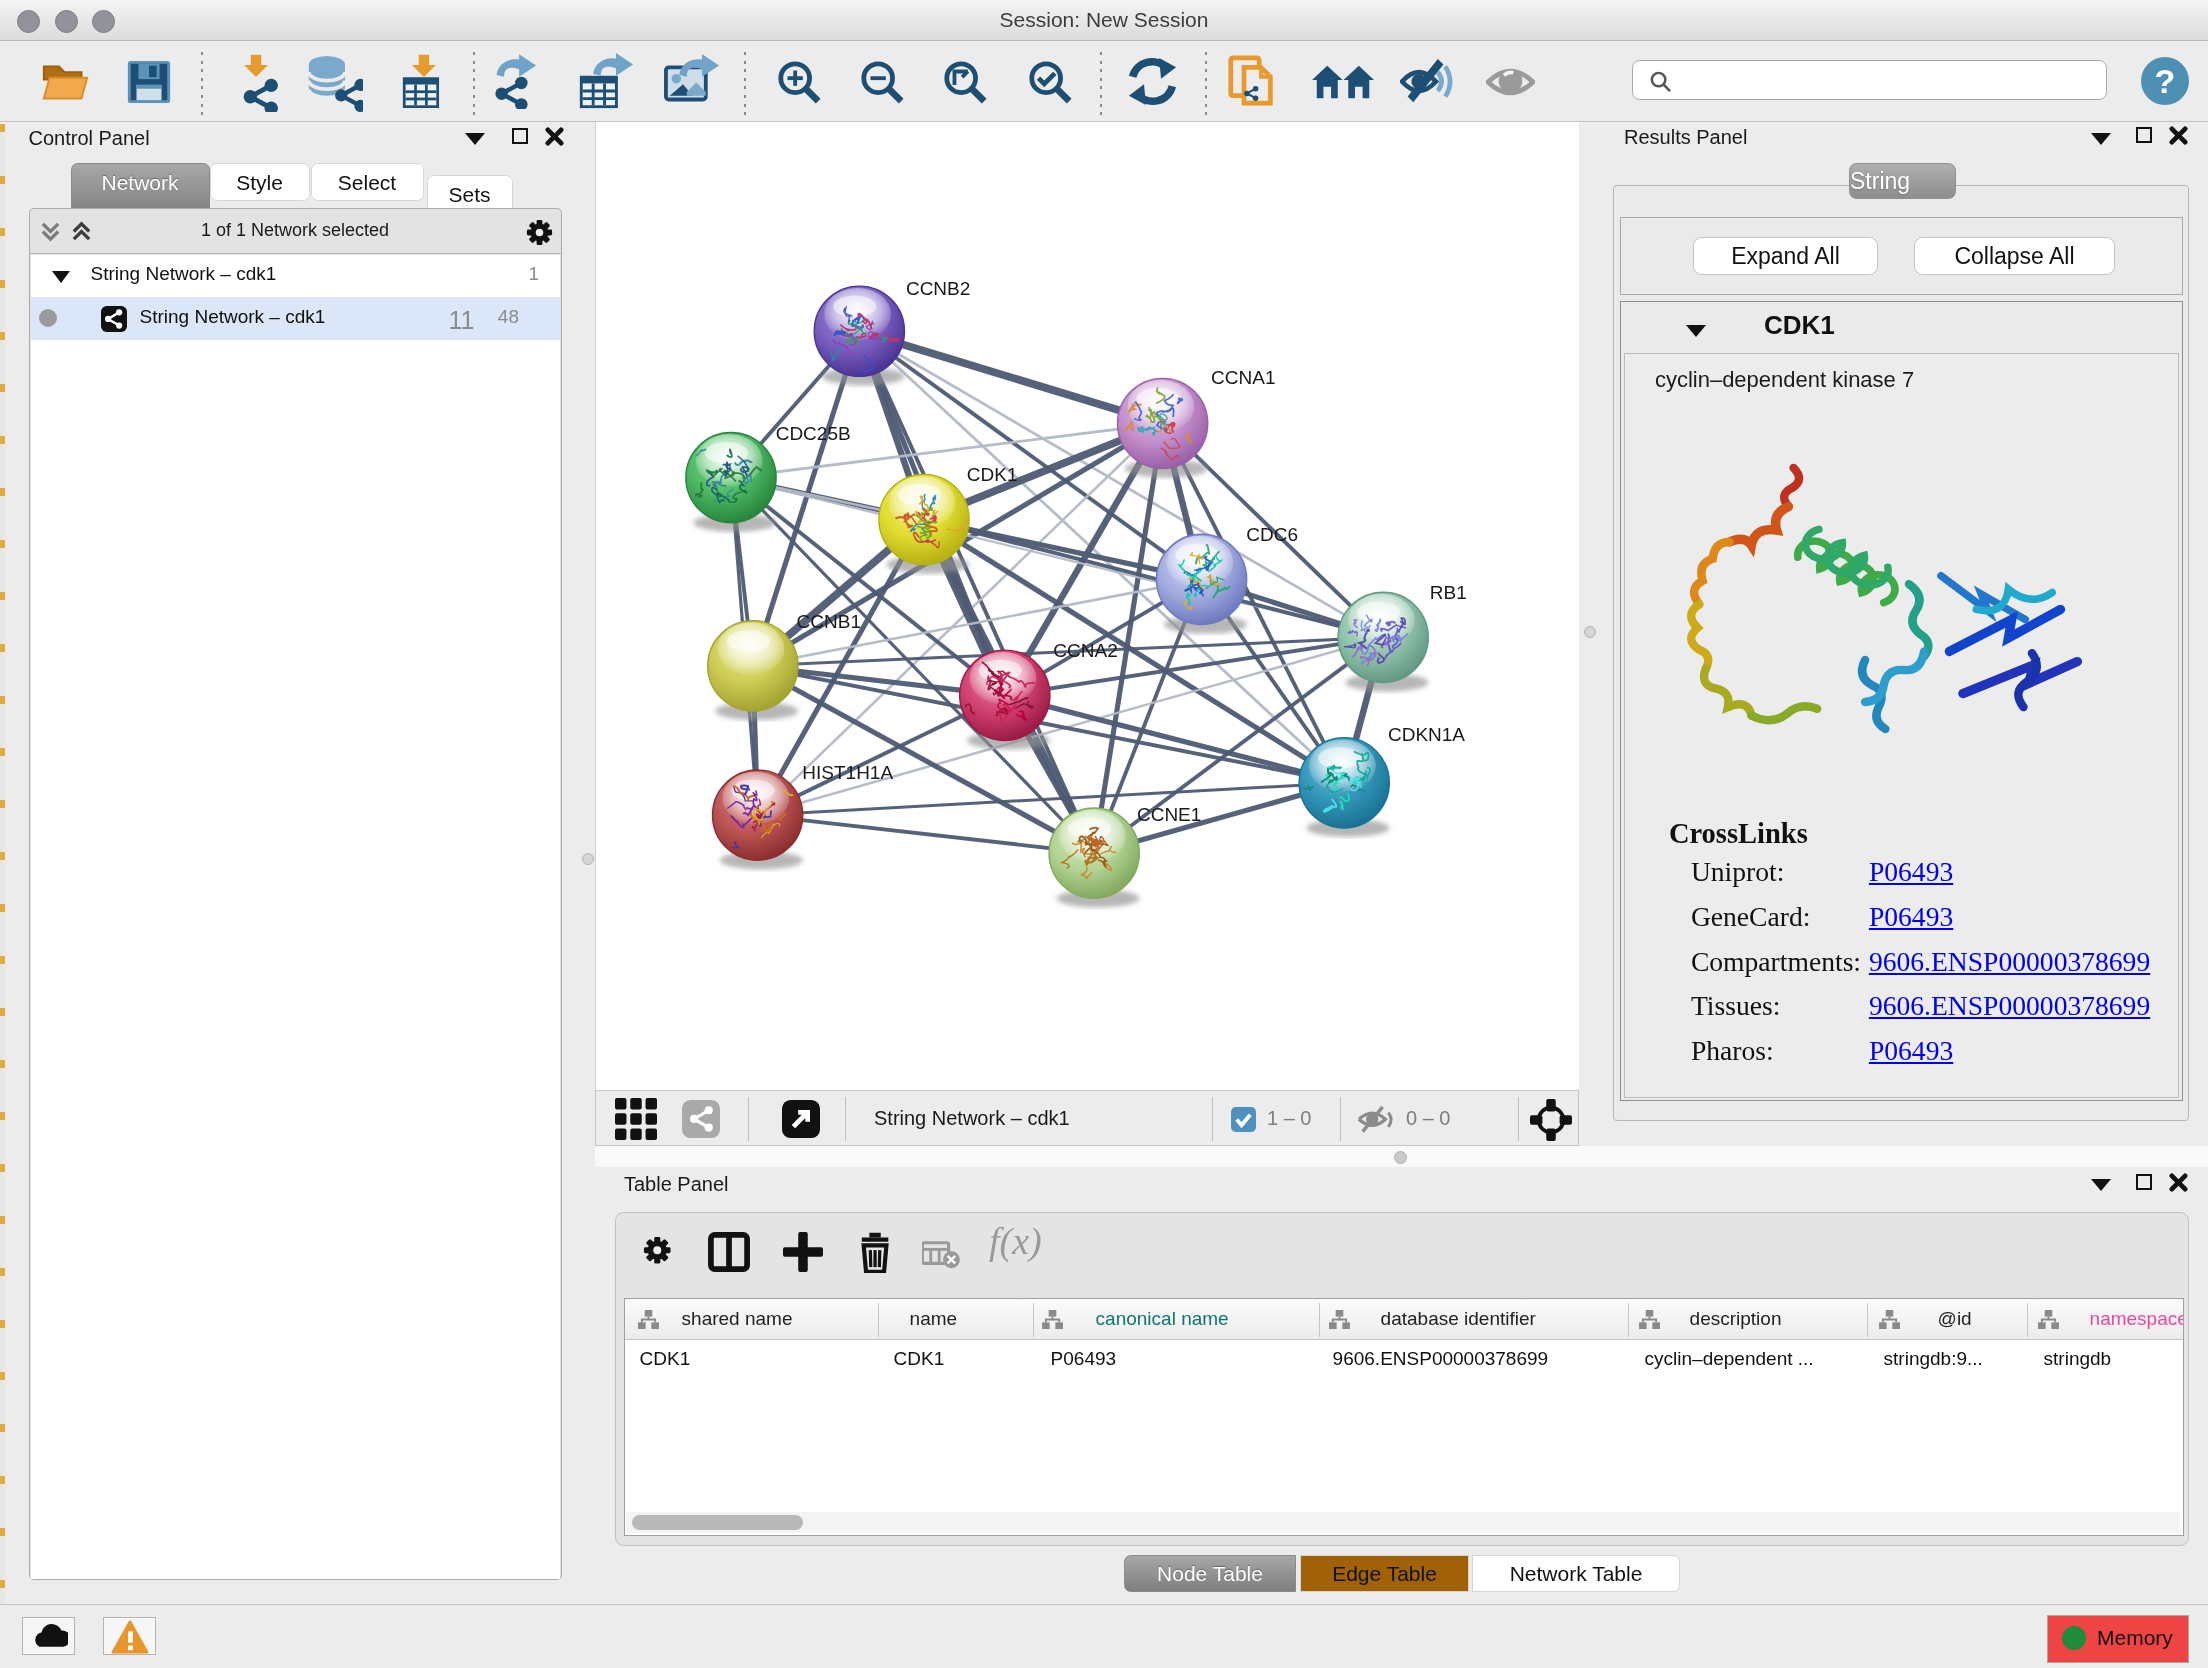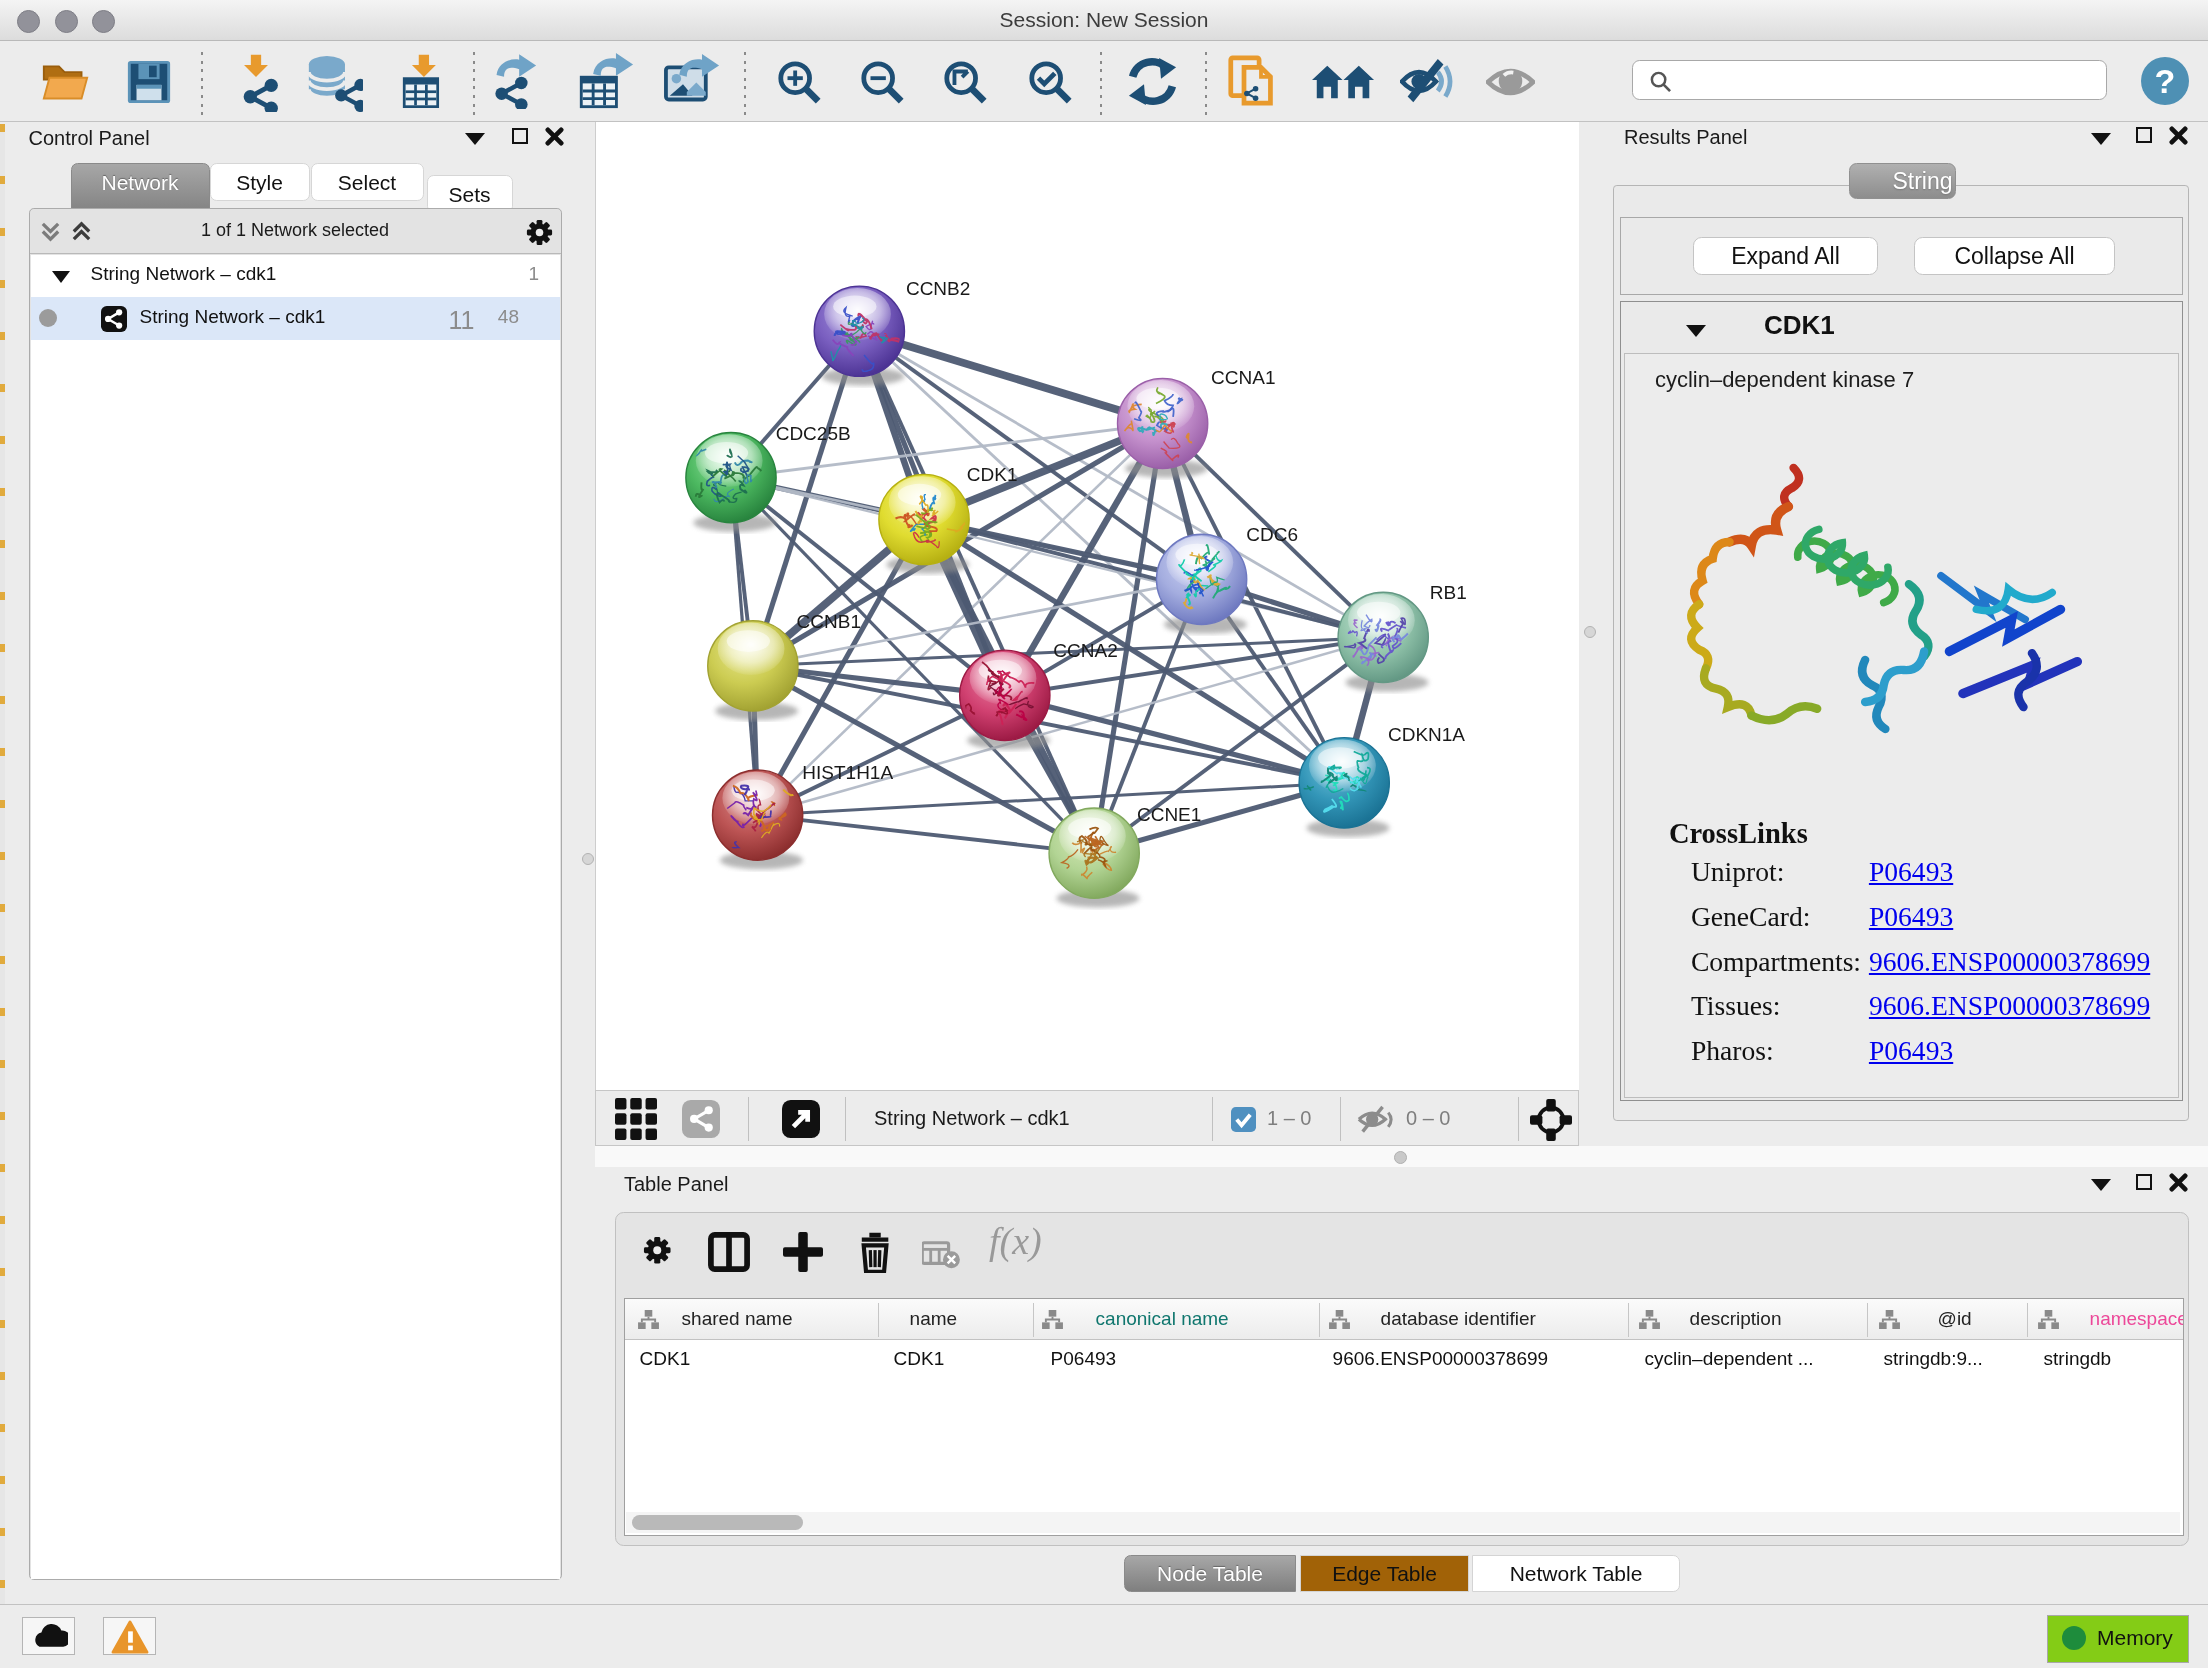--- a/index.html
+++ b/index.html
@@ -749,21 +749,21 @@
 <div class="abs" style="left:595px;top:1146px;width:1613px;height:21px;background:#f9f9f9;"></div>
 <div class="abs" style="left:1394px;top:1151px;width:13.3px;height:13.3px;border-radius:50%;background:#c9c9c9;border:1px solid #b0b0b0;"></div>
 <div class="abs" style="left:1624px;top:126px;font-size:20px;color:#1a1a1a;">Results Panel</div>
 <div class="abs" style="left:2091px;top:133px;width:0;height:0;border-left:10.5px solid transparent;border-right:10.5px solid transparent;border-top:12.4px solid #111;"></div>
 <div class="abs" style="left:2136px;top:127px;width:16px;height:16px;border:2.9px solid #111;"></div>
 <div class="abs" style="left:2169px;top:126px;width:19px;height:19px;"><svg width="19" height="19" viewBox="0 0 20 20" style="">
       <line x1="3" y1="3" x2="17" y2="17" stroke="#111" stroke-width="5" stroke-linecap="round"></line>
       <line x1="17" y1="3" x2="3" y2="17" stroke="#111" stroke-width="5" stroke-linecap="round"></line>
     </svg></div>
 <div class="abs" style="left:1613px;top:185px;width:576px;height:936px;background:#eaeaea;border:1px solid #b5b5b5;border-radius:3.8px;"></div>
-<div class="abs" style="left:1849px;top:163px;width:107px;height:36px;background:linear-gradient(#b0b0b0,#8d8d8d);border:1px solid #909090;border-radius:7.6px;color:#fff;font-size:23px;text-align:center;line-height:34px;text-shadow:0 1px 1.9px #777;padding-left:40px;">String</div>
+<div class="abs" style="left:1849px;top:163px;width:107px;height:36px;background:linear-gradient(#b0b0b0,#8d8d8d);border:1px solid #909090;border-radius:7.6px;color:#fff;font-size:23px;line-height:34px;text-shadow:0 1px 1.9px #777;">String</div>
 <div class="abs" style="left:1620px;top:217px;width:563px;height:78px;background:#eaeaea;border:1px solid #a8a8a8;"></div>
 <div class="abs" style="left:1693px;top:237px;width:185px;height:38px;background:#fff;border:1px solid #c4c4c4;border-radius:8.6px;font-size:23px;color:#111;text-align:center;line-height:36px;">Expand All</div>
 <div class="abs" style="left:1914px;top:237px;width:201px;height:38px;background:#fff;border:1px solid #c4c4c4;border-radius:8.6px;font-size:23px;color:#111;text-align:center;line-height:36px;">Collapse All</div>
 <div class="abs" style="left:1620px;top:301px;width:563px;height:800px;background:#eaeaea;border:1px solid #8f8f8f;">
     <div class="abs" style="left:65px;top:23px;width:0;height:0;border-left:10.5px solid transparent;border-right:10.5px solid transparent;border-top:12.4px solid #111;"></div>
     <div class="abs" style="left:143px;top:7.6px;font-size:26px;font-weight:bold;color:#111;">CDK1</div>
     <div class="abs" style="left:2.9px;top:51px;width:555px;height:745px;background:#ececec;border:1px solid #bdbdbd;">
       <div class="abs" style="left:30px;top:13.3px;font-size:22px;color:#1c1c1c;">cyclin–dependent kinase 7</div>
       <div class="abs" style="left:38px;top:95px;width:438px;height:314px;"><svg width="438" height="314" viewBox="0 0 520 352">
 <g fill="none" stroke-linecap="round">
@@ -911,17 +911,17 @@
 <div class="abs" style="left:1472px;top:1555px;width:208px;height:37px;background:#fff;border:1px solid #d4d4d4;border-radius:0 6.7px 6.7px 0;color:#111;font-size:21px;text-align:center;line-height:36px;">Network Table</div>
 <div class="abs" style="left:0;top:1604px;width:2208px;height:65px;background:#ececec;border-top:1px solid #c2c2c2;">
     <div class="abs" style="left:22px;top:12.4px;width:53px;height:38px;background:#f6f6f6;border:1.9px solid #b5b5b5;text-align:center;"><div style="margin-top:3.8px;display:inline-block"><svg width="38" height="28.5" viewBox="0 0 40 30" style="">
           <path d="M10 26 a8 8 0 0 1 2 -15 a11 11 0 0 1 21 -2 a8 8 0 0 1 2 17 z" fill="#111"></path>
         </svg></div></div>
     <div class="abs" style="left:103px;top:12.4px;width:53px;height:38px;background:#f6f6f6;border:1.9px solid #b5b5b5;text-align:center;"><div style="margin-top:1.9px;display:inline-block"><svg width="38" height="35" viewBox="0 0 40 37" style="">
           <path d="M20 2 L38 34 L2 34 z" fill="#e8952b" stroke="#e8952b" stroke-width="3" stroke-linejoin="round"></path>
           <rect x="18" y="12" width="5" height="12" fill="#fff"></rect>
           <rect x="18" y="27" width="5" height="5" fill="#fff"></rect>
         </svg></div></div>
-    <div class="abs" style="left:2047px;top:9.5px;width:142px;height:48px;background:#84cc16;border:1.9px solid #a8a8a8;">
+    <div class="abs" style="left:2047px;top:9.5px;width:142px;height:48px;background:#ef4444;border:1.9px solid #a8a8a8;">
       <div class="abs" style="left:14.3px;top:10.5px;width:24px;height:24px;border-radius:50%;background:#1e8c3c;"></div>
       <div class="abs" style="left:49px;top:10.5px;font-size:21px;color:#111;">Memory</div>
     </div>
   </div>
 
 </body></html>

